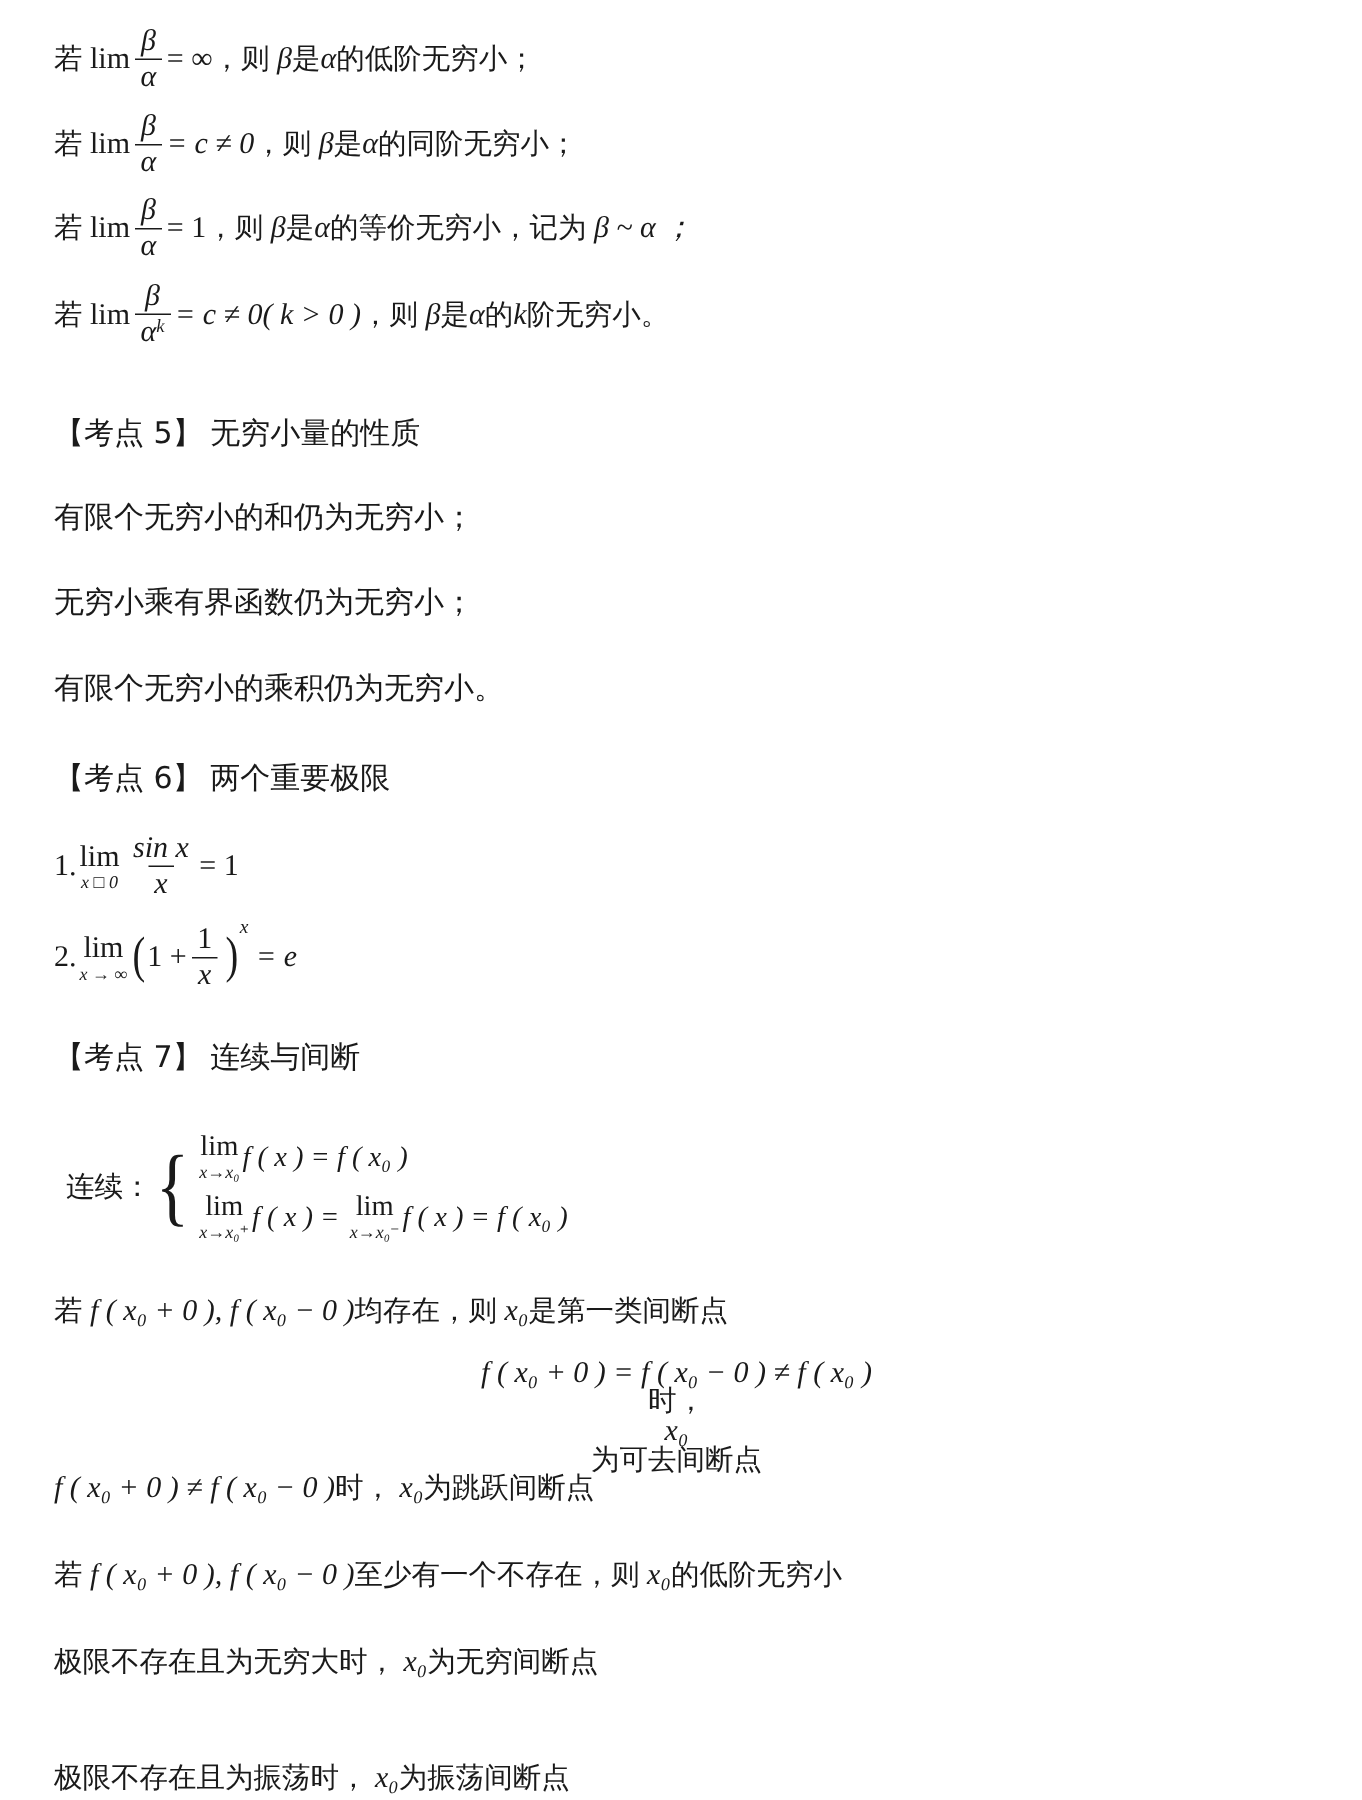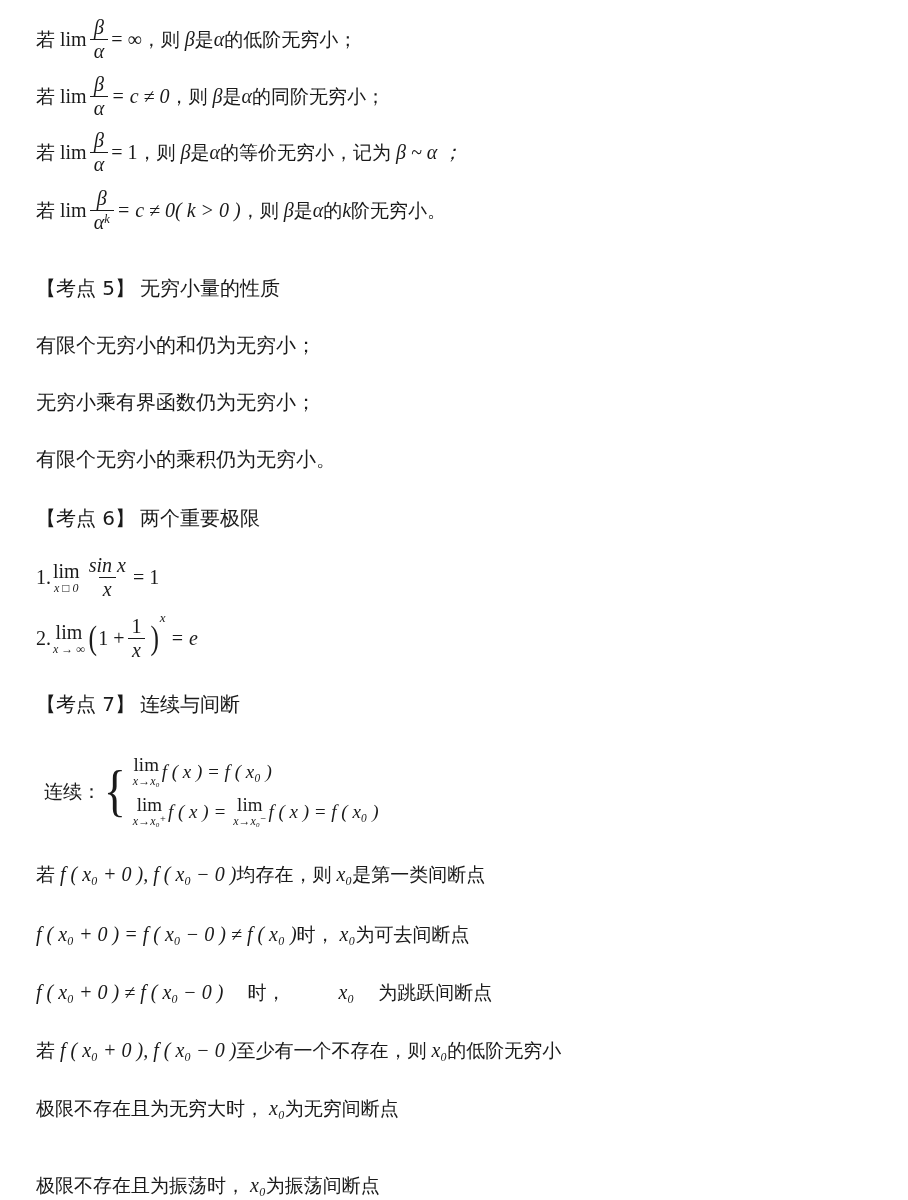--- a/index.html
+++ b/index.html
@@ -284,29 +284,29 @@
     <div class="line" style="height:62px;">
       <span class="cn">若</span>
       <span class="gap-s"></span>
       <span class="mi">f ( x₀ + 0 ), f ( x₀ − 0 )</span>
       <span class="cn">均存在，则</span>
       <span class="gap-s"></span>
       <span class="mi">x₀</span>
       <span class="cn">是第一类间断点</span>
     </div>
 
-    <div class="line" style="height:58px;">
+    <div class="line" style="height:58px;flex-direction:column;">
       <span class="mi">f ( x₀ + 0 ) = f ( x₀ − 0 ) ≠ f ( x₀ )</span>
       <span class="cn">时，</span>
       <span class="gap-s"></span>
       <span class="mi">x₀</span>
       <span class="cn">为可去间断点</span>
     </div>
 
-    <div class="line" style="height:58px;gap:24px;">
+    <div class="line" style="height:58px;">
       <span class="mi">f ( x₀ + 0 ) ≠ f ( x₀ − 0 )</span>
       <span class="cn">时，</span>
       <span class="gap-s"></span>
       <span class="mi">x₀</span>
       <span class="cn">为跳跃间断点</span>
     </div>
 
     <div class="line" style="height:58px;">
       <span class="cn">若</span>
       <span class="gap-s"></span>

